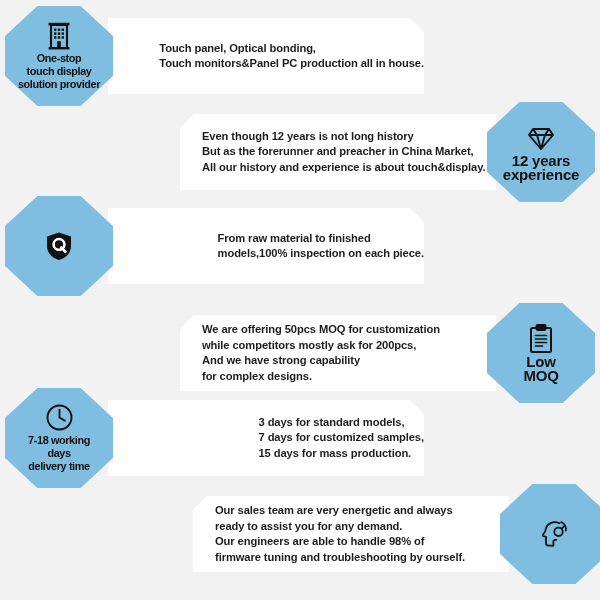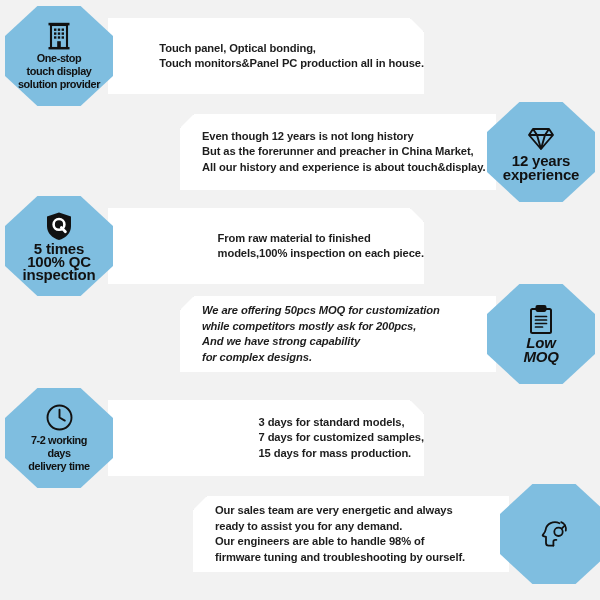--- a/index.html
+++ b/index.html
@@ -24,21 +24,21 @@
   
   .row {
     position: absolute;
     left: 0;
     width: 600px;
     height: 100px;
   }
   .row-0 { top: 6px; }
   .row-1 { top: 102px; }
   .row-2 { top: 196px; }
-  .row-3 { top: 284px; font-style: italic; }
+  .row-3 { top: 303px; }
   .row-4 { top: 388px; }
   .row-5 { top: 484px; margin-left: 13px; }
 
   
   .panel {
     position: absolute;
     top: 12px;
     height: 76px;
     background: #ffffff;
     box-shadow: 0 1px 3px rgba(0,0,0,0.13), 0 0 1px rgba(0,0,0,0.08);
@@ -178,23 +178,20 @@
 models,100% inspection on each piece.</div>
     </div>
     <div class="badge left">
       <div class="badge-icon">
         <svg width="28" height="30" viewBox="0 0 28 30">
           <path d="M14 1.5 L26 5.5 L26 15 C26 22.5 20.5 27 14 29 C7.5 27 2 22.5 2 15 L2 5.5 Z" fill="#111"></path>
           <circle cx="14" cy="13.4" r="5.4" fill="none" stroke="#fff" stroke-width="2.6"></circle>
           <path d="M16.4 16.6 L20.4 20.8" stroke="#fff" stroke-width="2.8" stroke-linecap="round"></path>
         </svg>
       </div>
-      <div class="badge-label">5 times
-100% QC
-inspection</div>
     </div>
   </div>
 
   <div class="row row-3">
     <div class="panel to-left">
       <div class="panel-text">We are offering 50pcs MOQ for customization
 while competitors mostly ask for 200pcs,
 And we have strong capability
 for complex designs.</div>
     </div>
@@ -223,21 +220,21 @@
 7 days for customized samples,
 15 days for mass production.</div>
     </div>
     <div class="badge left">
       <div class="badge-icon">
         <svg width="29" height="29" viewBox="0 0 29 29">
           <circle cx="14.5" cy="14.5" r="12" fill="none" stroke="#111" stroke-width="1.9"></circle>
           <path d="M14.5 6.8 L14.5 14.5 L19.8 17.6" fill="none" stroke="#111" stroke-width="1.9" stroke-linecap="round" stroke-linejoin="round"></path>
         </svg>
       </div>
-      <div class="badge-label tight">7-2 working
+      <div class="badge-label tight">7-18 working
 days
 delivery time</div>
     </div>
   </div>
 
   <div class="row row-5">
     <div class="panel to-left">
       <div class="panel-text">Our sales team are very energetic and always
 ready to assist you for any demand.
 Our engineers are able to handle 98% of

